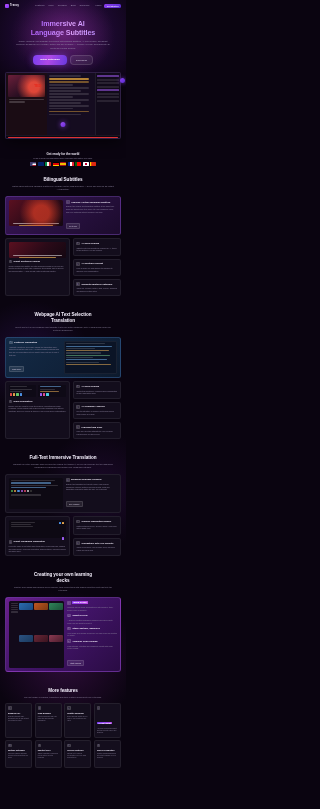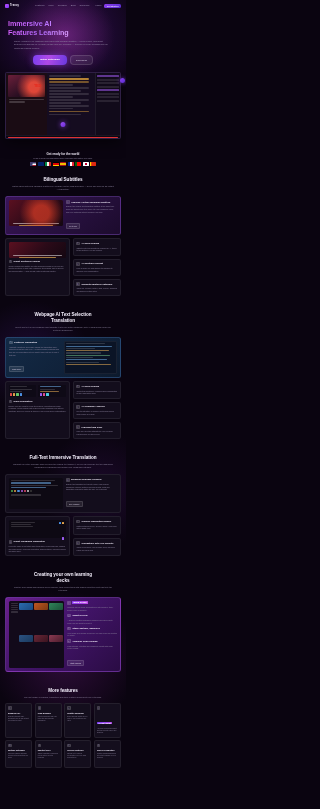--- a/index.html
+++ b/index.html
@@ -49,21 +49,21 @@
   .nav-links { display:flex; gap:4px; margin-left:13px; }
   .nav-links span { font-size:2.4px; color:#9a8fb0; white-space:nowrap; }
   .nav-right { margin-left:auto; display:flex; align-items:center; gap:3px; }
   .nav-right .lnk { font-size:2.4px; color:#9a8fb0; }
   .nav-cta {
     font-size:2.3px; color:#fff; background:linear-gradient(135deg,#8b3df0,#5a2fd0);
     padding:1px 2.5px; border-radius:1.5px; white-space:nowrap;
   }
 
   
-  .hero { position:relative; z-index:5; padding:9px 8px 0; }
+  .hero { position:relative; z-index:5; text-align:center; padding:9px 8px 0; }
   .hero h1 {
     font-size:7.2px; line-height:8.6px; font-weight:800; letter-spacing:-.1px;
     background:linear-gradient(92deg,#d861ff 0%,#b36bff 30%,#e0a5ff 58%,#a07bff 100%);
     -webkit-background-clip:text; background-clip:text; color:transparent;
   }
   .hero p {
     margin-top:3px; font-size:2.2px; line-height:3.3px; color:#948aa8;
     padding:0 6px;
   }
   .hero-btns { margin-top:5px; display:flex; justify-content:center; gap:3px; }
@@ -252,21 +252,21 @@
     </div>
     <div class="nav-right">
       <span class="lnk">Login</span>
       <span class="nav-cta">Get Started</span>
     </div>
   </div>
 
   <div class="hero">
     <h1>
       <span>Immersive AI</span><br>
-      <span>Features Learning</span>
+      <span>Language Subtitles</span>
     </h1>
     <p>Trancy enriches your language immersion with bilingual subtitles, AI word lookup, and smart sentence breakdown on YouTube, Netflix and any webpage — turning everyday browsing into an effortless learning session.</p>
     <div class="hero-btns">
       <span class="btn-primary">Install Extension</span>
       <span class="btn-ghost">Download</span>
     </div>
   </div>
 
   <div class="preview">
     <div class="pv-body">

